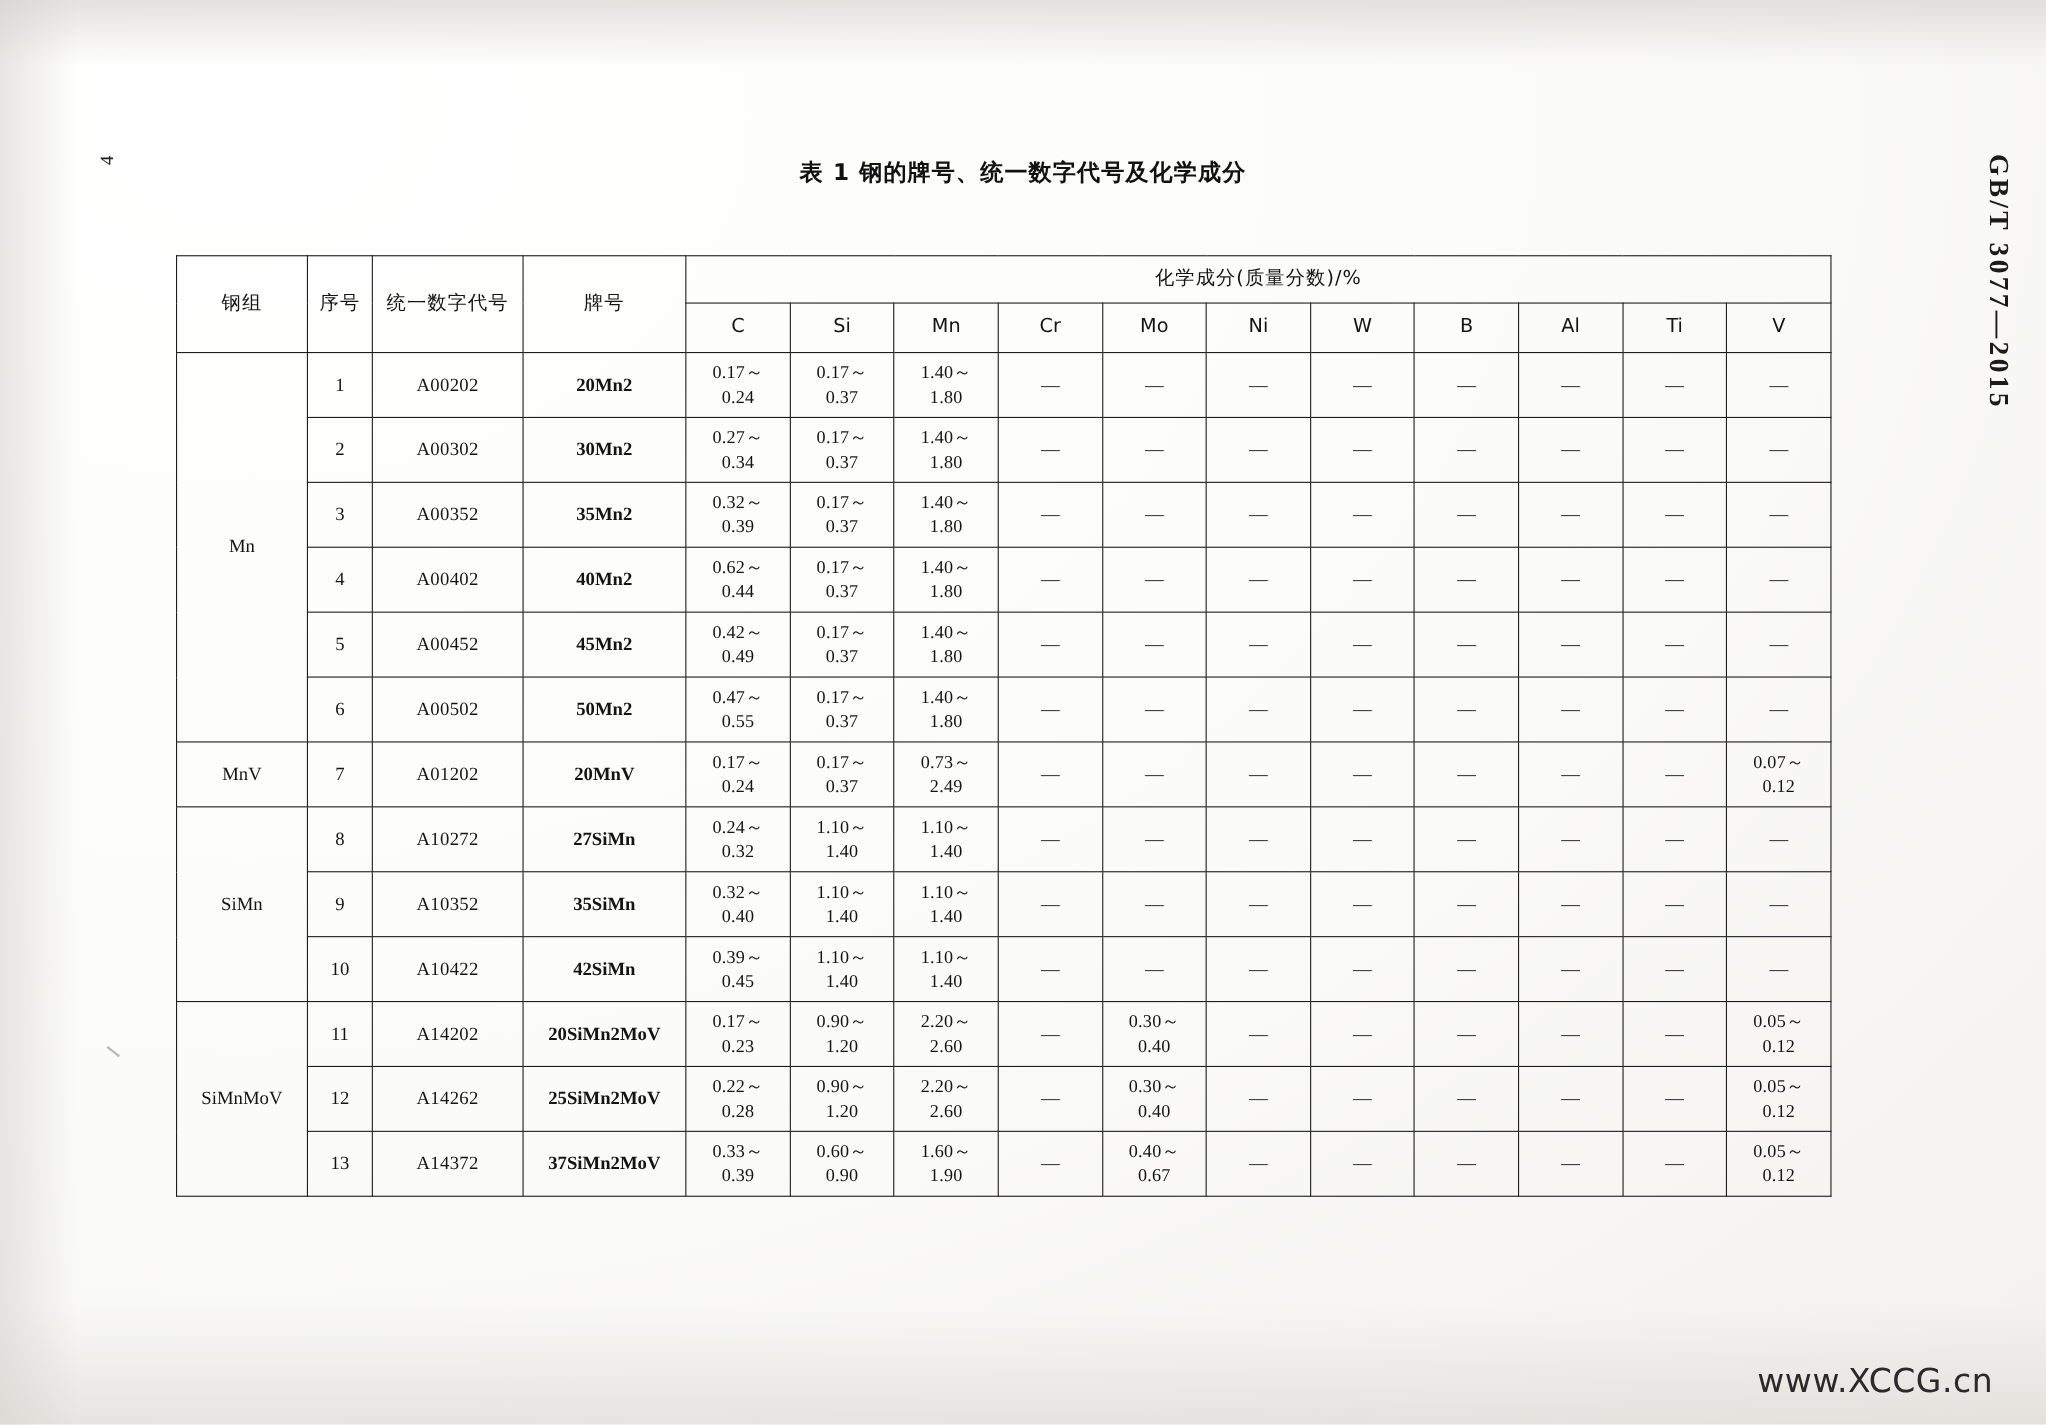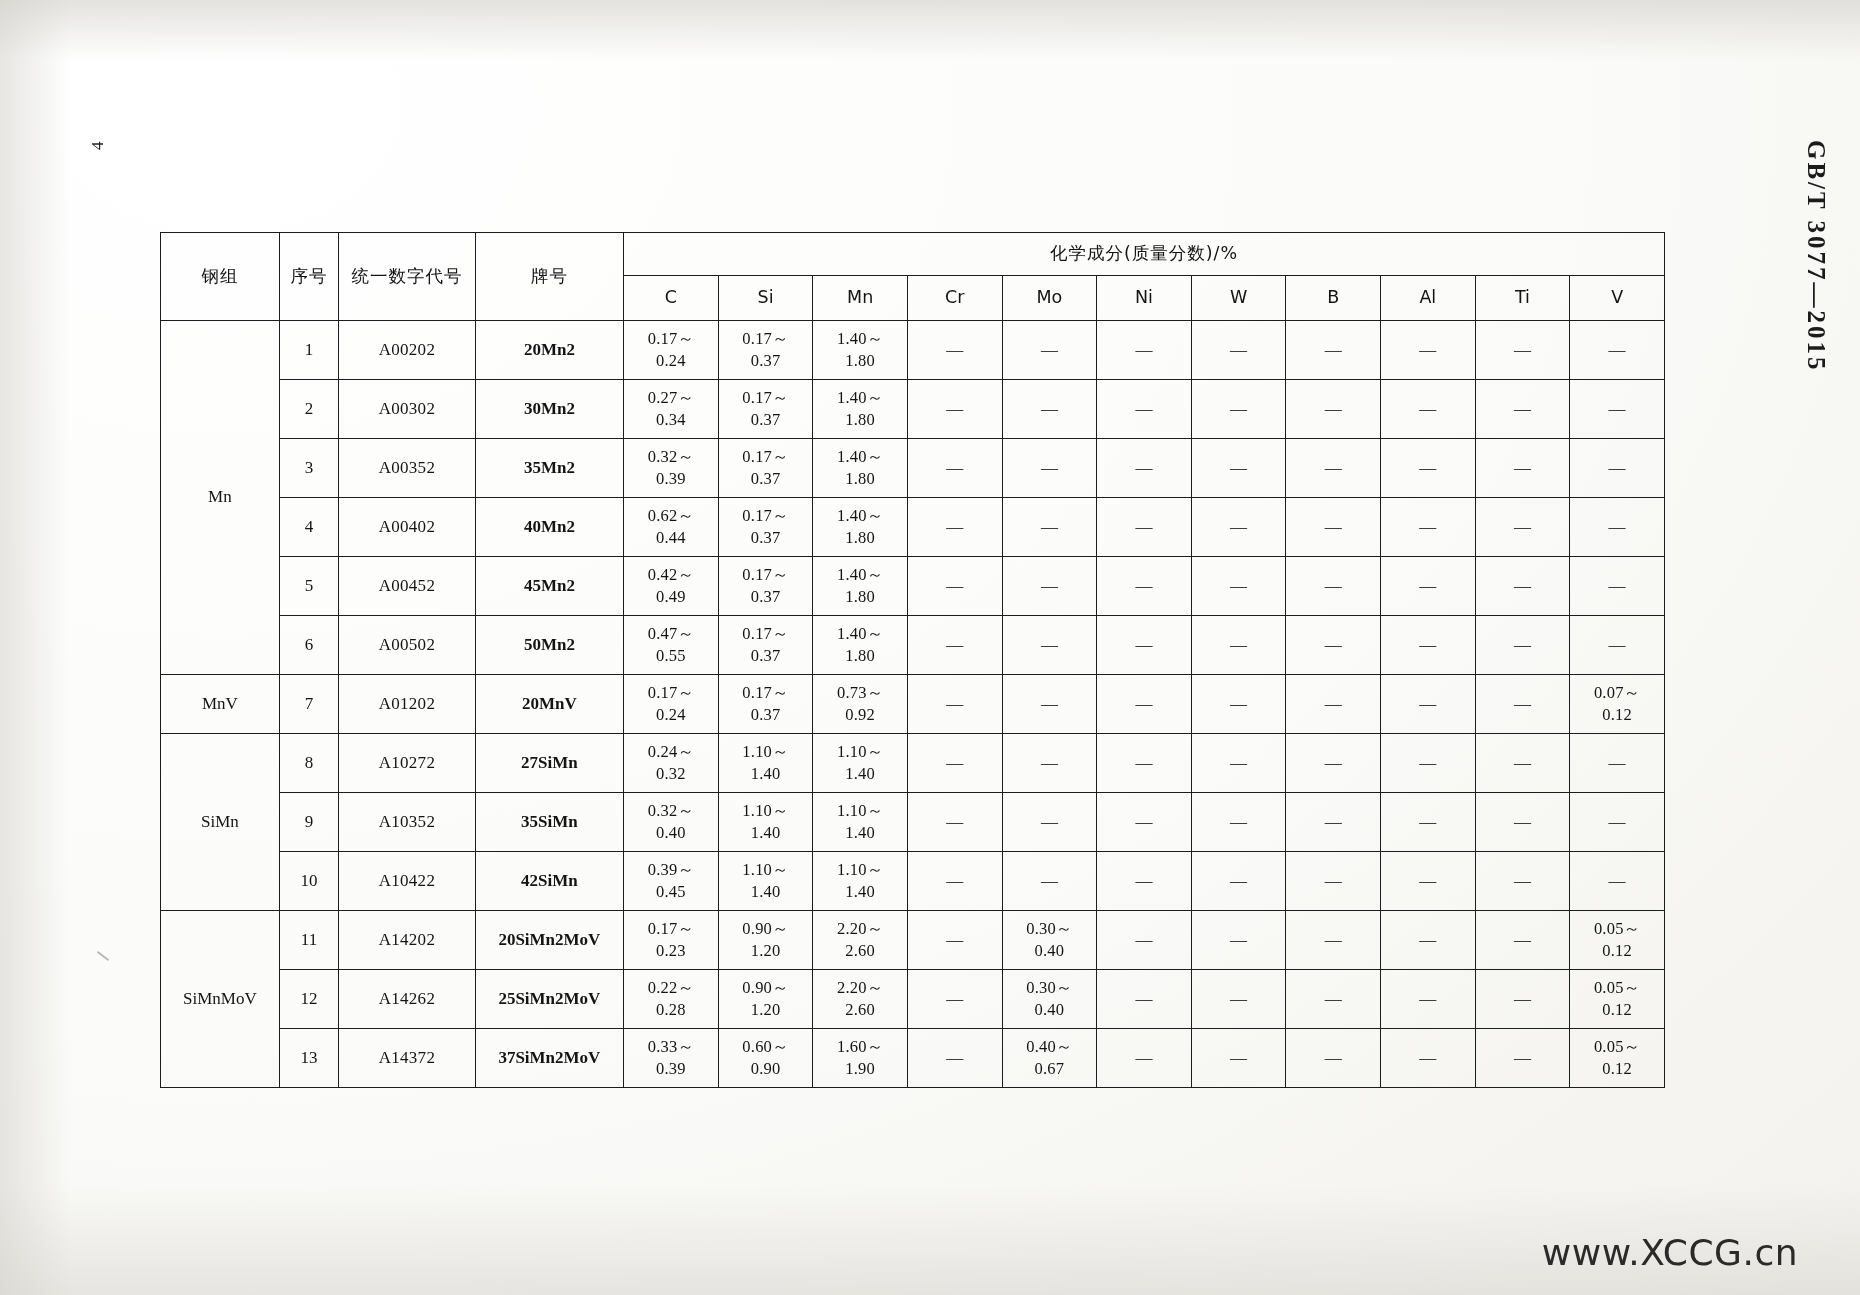--- a/index.html
+++ b/index.html
@@ -140,23 +140,23 @@
     font-size: 17.5px;
     font-family: "Liberation Serif", serif;
     letter-spacing: 0.3px;
   }
   .idx {
     font-size: 17.5px;
   }
 
   .watermark {
     position: absolute;
-    right: 62px;
+    right: 48px;
     bottom: 22px;
-    font-size: 36px;
+    font-size: 30px;
     font-family: "DejaVu Sans", sans-serif;
     color: #2a2a2a;
     letter-spacing: 0.5px;
   }
 
   
   .speck {
     position: absolute;
     left: 96px;
     top: 955px;
@@ -171,20 +171,21 @@
 <body>
 
 <div class="page">
   <div class="scan-shade-top"></div>
   <div class="scan-shade-left"></div>
   <div class="scan-shade-bottom"></div>
   <div class="speck"></div>
 
   <div class="page-folio">4</div>
   <div class="std-code">GB/T 3077—2015</div>
+  <div class="table-title">表 1   钢的牌号、统一数字代号及化学成分</div>
 
   <div class="table-wrap">
     <table class="main">
       <colgroup>
         <col style="width:108px">
         <col style="width:54px">
         <col style="width:124px">
         <col style="width:135px">
         <col style="width:86px">
         <col style="width:86px">
@@ -380,21 +381,21 @@
             <td>
               <span class="range">0.17～</span>
               <span class="range">0.24</span>
             </td>
             <td>
               <span class="range">0.17～</span>
               <span class="range">0.37</span>
             </td>
             <td>
               <span class="range">0.73～</span>
-              <span class="range">0.92</span>
+              <span class="range">2.49</span>
             </td>
             <td><span class="dash">—</span></td>
             <td><span class="dash">—</span></td>
             <td><span class="dash">—</span></td>
             <td><span class="dash">—</span></td>
             <td><span class="dash">—</span></td>
             <td><span class="dash">—</span></td>
             <td><span class="dash">—</span></td>
             <td>
               <span class="range">0.07～</span>

